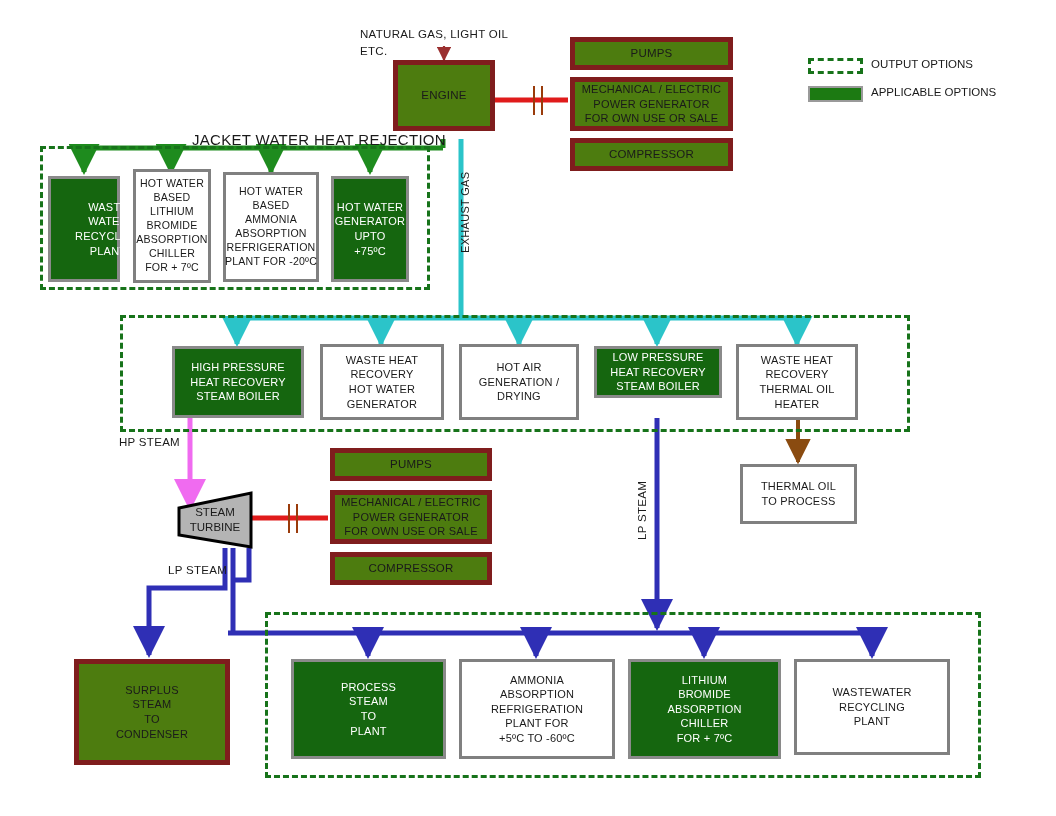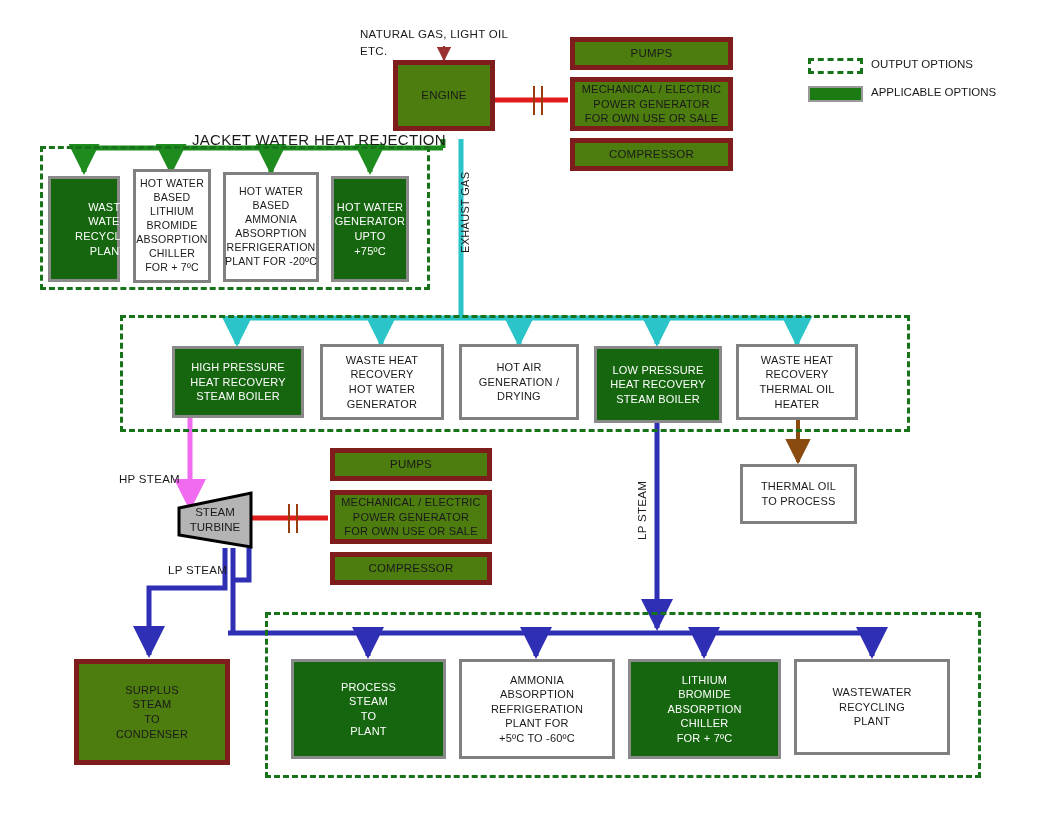--- a/index.html
+++ b/index.html
@@ -187,21 +187,21 @@
   <div class="optgroup" style="left:120px; top:315px; width:790px; height:117px;"></div>
   <div class="optgroup" style="left:265px; top:612px; width:716px; height:166px;"></div>
 
   <div class="lbl" style="left:360px; top:28px; font-size:11.5px;">NATURAL  GAS, LIGHT OIL</div>
   <div class="lbl" style="left:360px; top:45px; font-size:11.5px;">ETC.</div>
 
   <div class="lbl" style="left:192px; top:131px; font-size:15px;">JACKET  WATER  HEAT  REJECTION</div>
 
   <div class="lbl vert" style="left:459px; top:253px; font-size:11px;">EXHAUST  GAS</div>
 
-  <div class="lbl" style="left:119px; top:473px; font-size:11.5px;">HP STEAM</div>
+  <div class="lbl" style="left:119px; top:436px; font-size:11.5px;">HP STEAM</div>
 
   <div class="lbl" style="left:168px; top:564px; font-size:11.5px;">LP STEAM</div>
 
   <div class="lbl vert" style="left:636px; top:540px; font-size:11.5px;">LP STEAM</div>
 
   <div class="box gray" style="left:393px; top:60px; width:102px; height:71px; font-size:11.5px;">
     <span class="ln">ENGINE</span>
   </div>
 
   <div class="box gray" style="left:570px; top:37px; width:163px; height:33px; font-size:11.5px;">
@@ -272,21 +272,21 @@
     <span class="ln">HOT WATER</span>
     <span class="ln">GENERATOR</span>
   </div>
 
   <div class="box white" style="left:459px; top:344px; width:120px; height:76px; font-size:11px;">
     <span class="ln">HOT AIR</span>
     <span class="ln">GENERATION  /</span>
     <span class="ln">DRYING</span>
   </div>
 
-  <div class="box green" style="left:594px; top:346px; width:128px; height:77px; font-size:11px;">
+  <div class="box green" style="left:594px; top:346px; width:128px; height:52px; font-size:11px;">
     <span class="ln">LOW PRESSURE</span>
     <span class="ln">HEAT  RECOVERY</span>
     <span class="ln">STEAM  BOILER</span>
   </div>
 
   <div class="box white" style="left:736px; top:344px; width:122px; height:76px; font-size:11px;">
     <span class="ln">WASTE  HEAT</span>
     <span class="ln">RECOVERY</span>
     <span class="ln">THERMAL  OIL</span>
     <span class="ln">HEATER</span>

